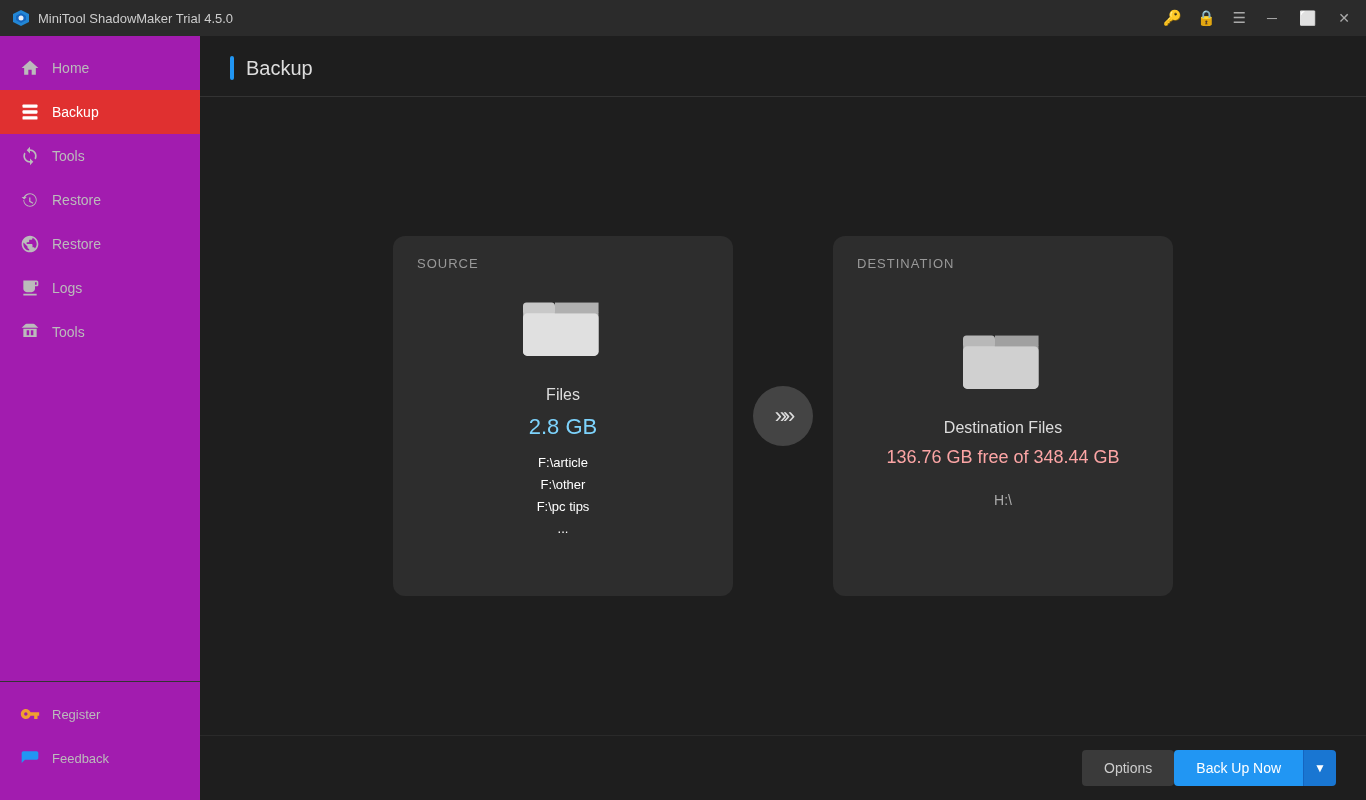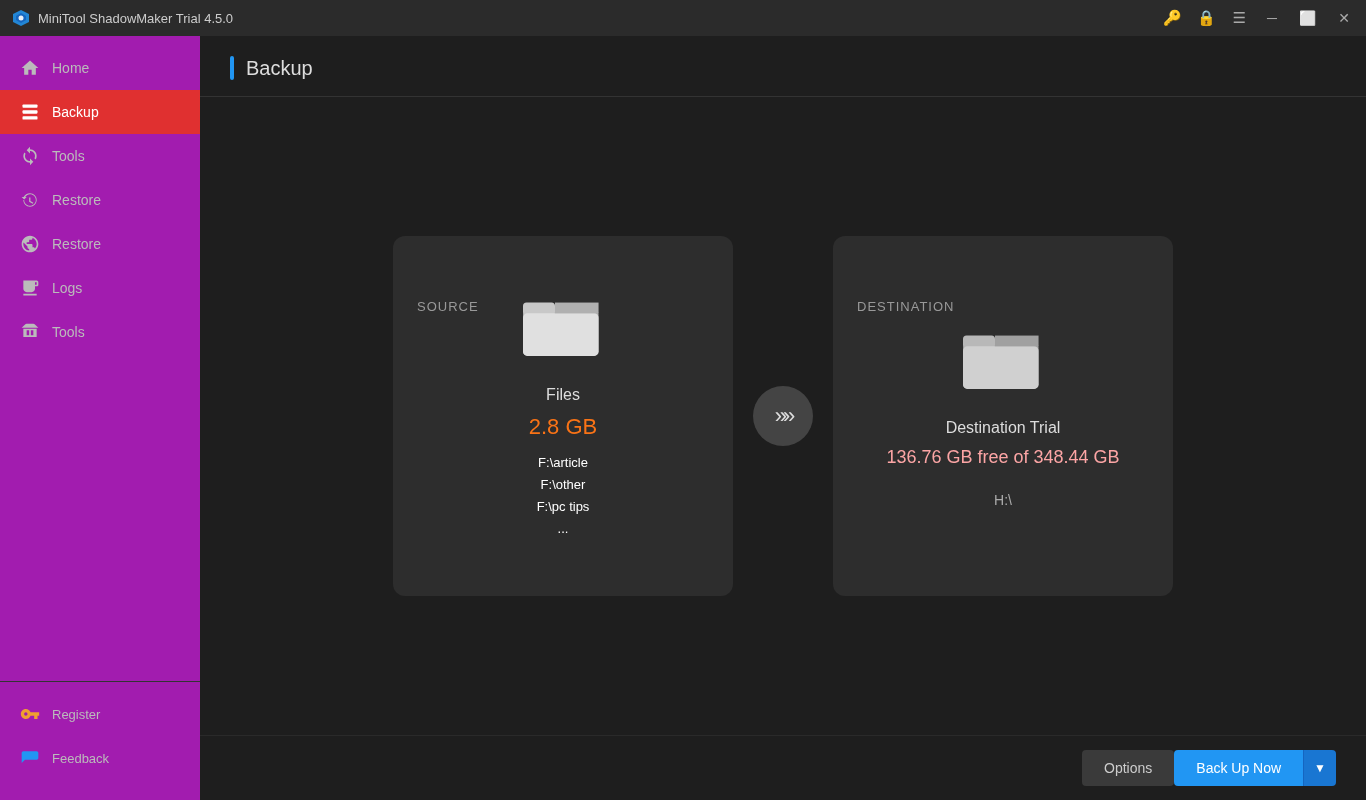--- a/index.html
+++ b/index.html
@@ -150,40 +150,39 @@
     }
 
     .card-label {
       position: absolute;
       top: 20px;
       left: 24px;
       font-size: 13px;
       color: #999;
       letter-spacing: 1px;
       font-weight: 500;
-      margin-top: 43px;
     }
 
     
     .folder-icon {
       margin-bottom: 20px;
     }
     .folder-icon svg {
       width: 80px;
       height: 70px;
     }
 
     .card-name {
       font-size: 16px;
       color: #ddd;
       margin-bottom: 10px;
     }
     .card-size {
       font-size: 22px;
-      color: #f97316;
+      color: #7dd3fc;
       font-weight: 500;
       margin-bottom: 12px;
     }
     .card-paths {
       font-size: 13px;
       color: #ffffff;
       text-align: center;
       line-height: 1.7;
     }
     .card-free {
@@ -395,21 +394,21 @@
       <div class="backup-card">
         <span class="card-label">DESTINATION</span>
         <div class="folder-icon">
           <svg viewBox="0 0 90 75" fill="none">
             <rect x="0" y="18" width="85" height="52" rx="5" fill="#a0a0a0"></rect>
             <rect x="0" y="10" width="36" height="14" rx="4" fill="#b8b8b8"></rect>
             <rect x="0" y="22" width="85" height="48" rx="5" fill="#d0d0d0"></rect>
             <rect x="36" y="10" width="49" height="12" rx="0" fill="#a0a0a0"></rect>
           </svg>
         </div>
-        <span class="card-name">Destination Trial</span>
+        <span class="card-name">Destination Files</span>
         <span class="card-free">136.76 GB free of 348.44 GB</span>
         <span class="card-drive">H:\</span>
       </div>
 
     </div>
 
     <div class="bottom-bar">
       <button class="btn-options">Options</button>
       <div class="btn-backup-group">
         <button class="btn-backup-now">Back Up Now</button>

